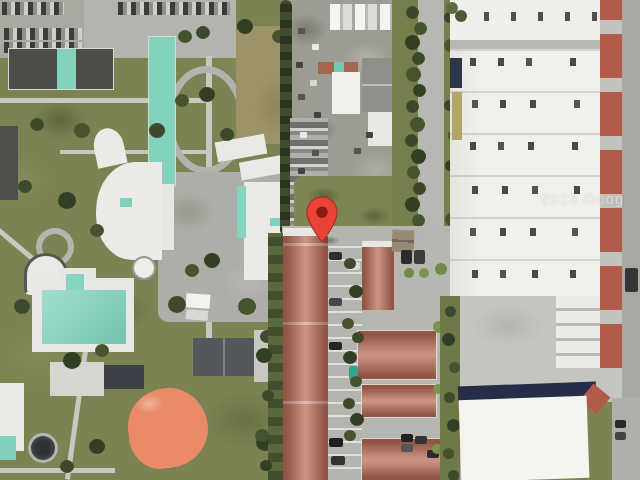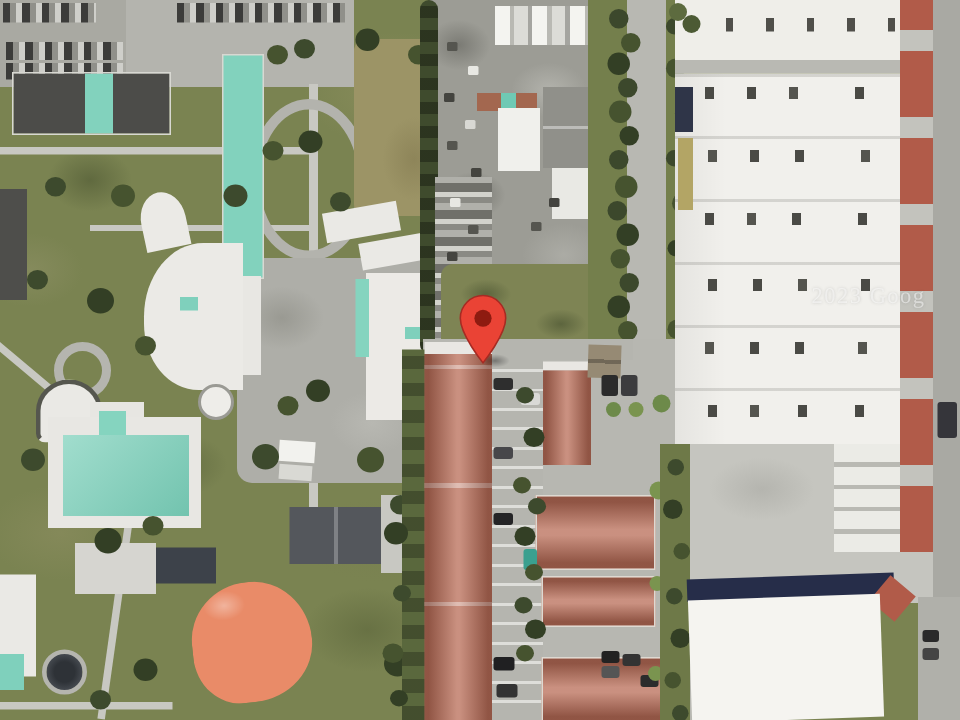--- a/index.html
+++ b/index.html
@@ -1,17 +1,17 @@
 <!DOCTYPE html>
 <html><head>
 <meta charset="utf-8">
 <style>
   html,body{margin:0;padding:0;background:#000;}
   #map{position:relative;width:640px;height:480px;overflow:hidden;
-       background:#7a8351;font-family:Liberation Serif, serif;}
+       background:#7a8351;font-family:Liberation Sans, sans-serif;}
   .x{position:absolute;}
 
   
   .mottle{left:0;top:0;width:640px;height:480px;background-image:
     radial-gradient(40px 30px at 60px 120px, rgba(70,80,45,.5), transparent 70%),
     radial-gradient(50px 35px at 20px 180px, rgba(150,150,110,.4), transparent 70%),
     radial-gradient(60px 40px at 180px 225px, rgba(88,96,56,.5), transparent 70%),
     radial-gradient(45px 30px at 120px 310px, rgba(70,80,45,.4), transparent 70%),
     radial-gradient(70px 45px at 40px 355px, rgba(152,148,105,.35), transparent 70%),
     radial-gradient(60px 40px at 245px 420px, rgba(82,92,52,.45), transparent 70%),

